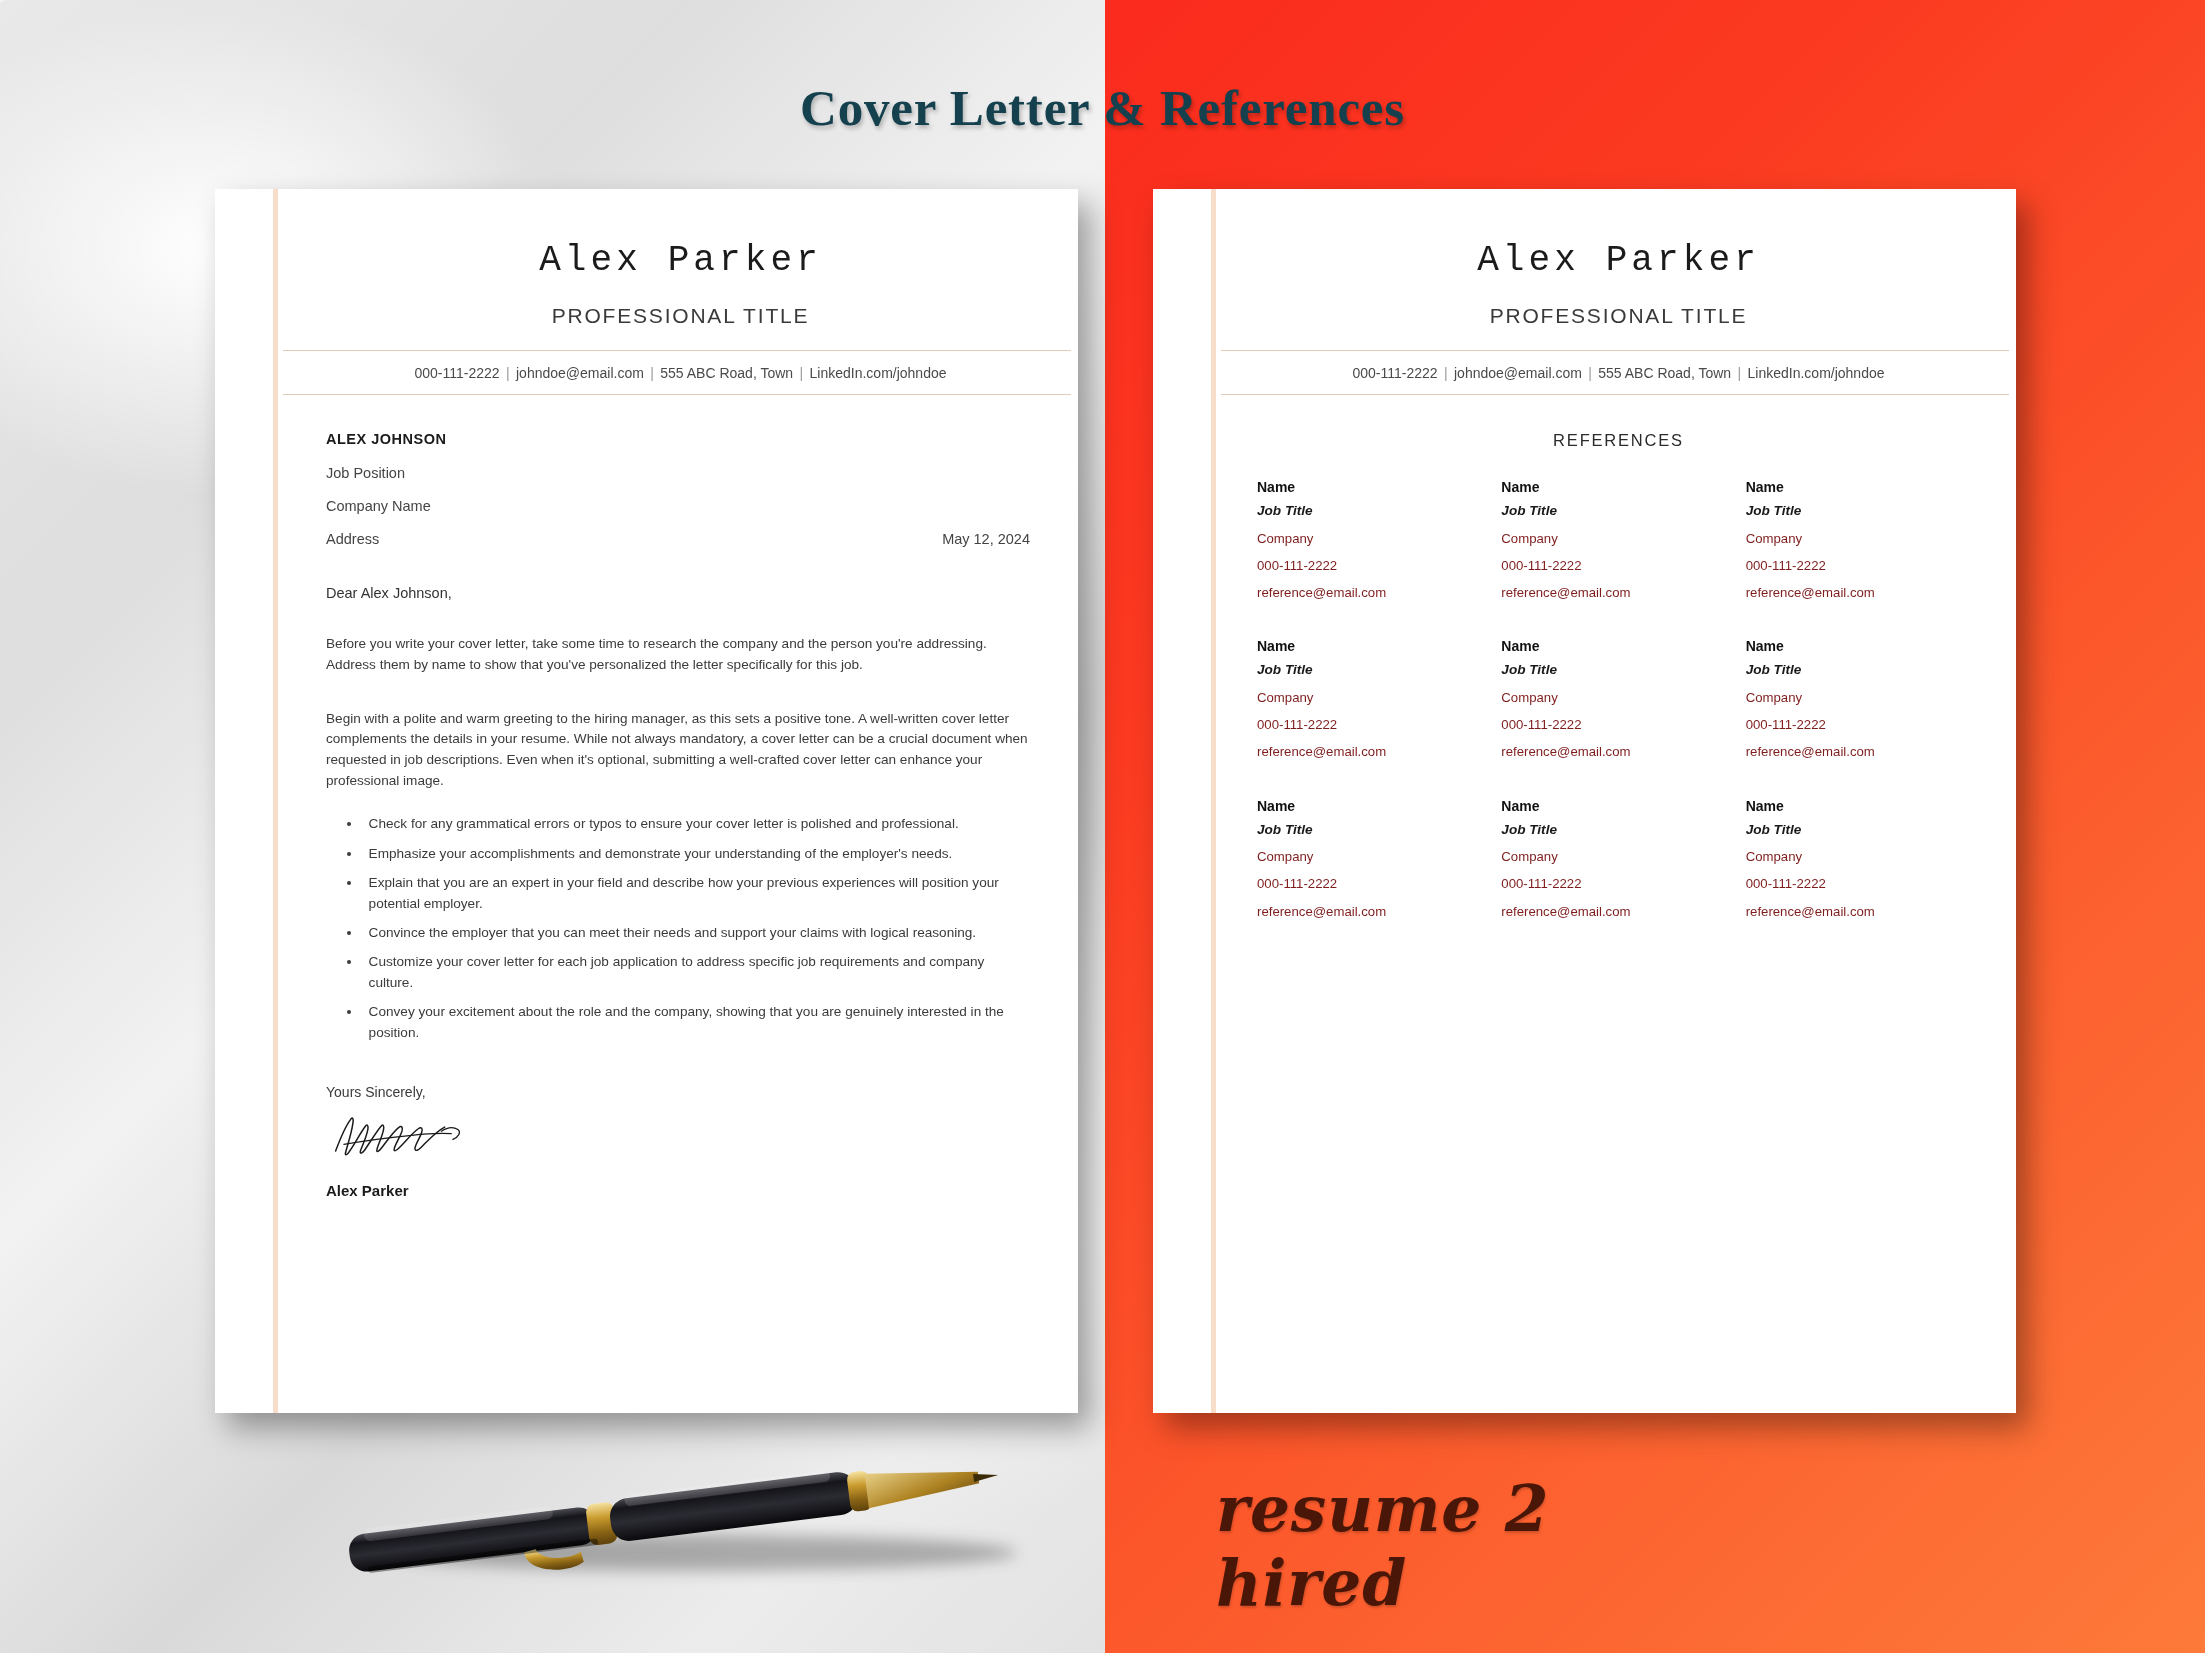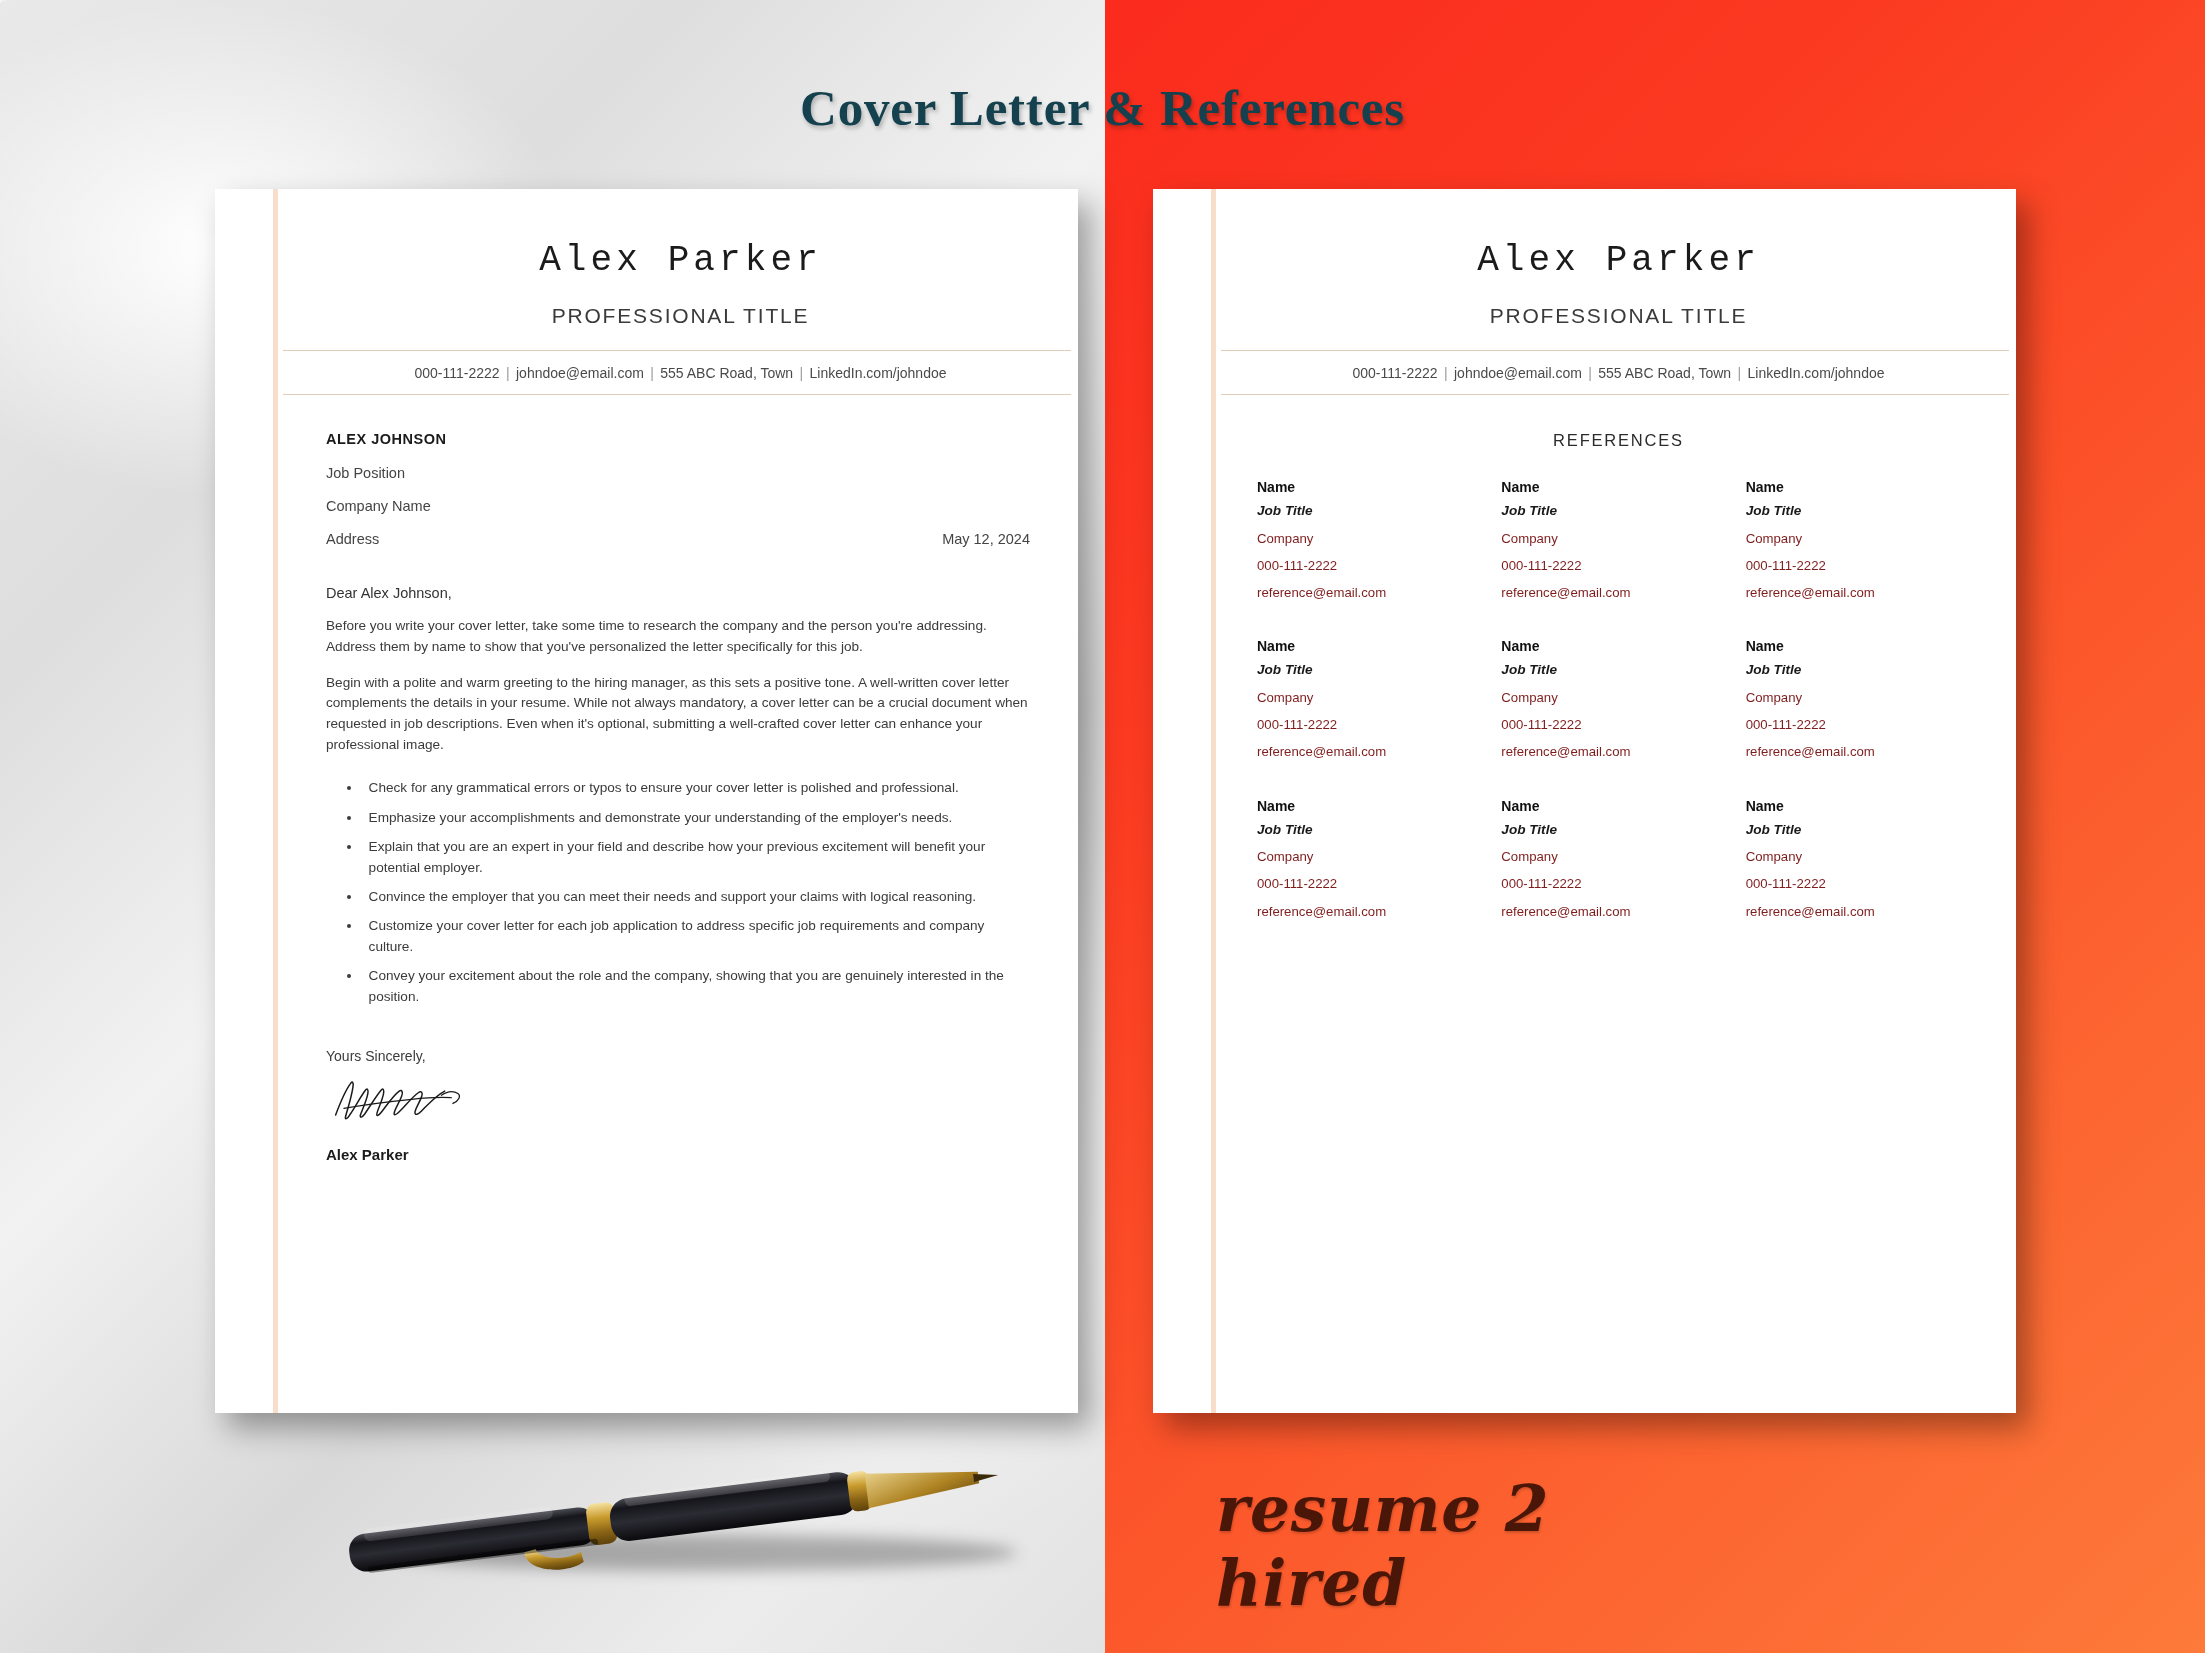--- a/index.html
+++ b/index.html
@@ -113,21 +113,21 @@
     font-size: 14.5px; font-weight: bold; color: #1b1b1b;
     letter-spacing: 0.5px;
   }
   .cl-line { font-size: 14.5px; color: #444; margin-top: 17.4px; }
   .cl-addr-row { display: flex; justify-content: space-between; align-items: baseline; margin-top: 17.4px; }
   .cl-addr-row .cl-line { margin-top: 0; }
   .cl-date { font-size: 14.5px; color: #444; }
   .cl-salutation { font-size: 14.5px; color: #333; margin-top: 38px; }
   .cl-para {
     font-size: 13.6px; line-height: 1.52; color: #3b3b3b;
-    margin-top: 15px; text-align: left;
+    margin-top: 33px; text-align: left;
   }
   .cl-list { margin-top: 23px; padding-left: 36px; }
   .cl-list li {
     font-size: 13.6px; line-height: 1.5; color: #3b3b3b;
     margin-bottom: 9px; padding-left: 6.6px;
   }
   .cl-closing { font-size: 14px; color: #3b3b3b; margin-top: 41px; }
   .signature {
     margin-top: 8.3px; margin-left: 3.3px;
     width: 157px; height: 58px;
@@ -207,21 +207,21 @@
           <div class="cl-date">May 12, 2024</div>
         </div>
 
         <div class="cl-salutation">Dear Alex Johnson,</div>
         <div class="cl-para">Before you write your cover letter, take some time to research the company and the person you're addressing. Address them by name to show that you've personalized the letter specifically for this job.</div>
         <div class="cl-para">Begin with a polite and warm greeting to the hiring manager, as this sets a positive tone. A well-written cover letter complements the details in your resume. While not always mandatory, a cover letter can be a crucial document when requested in job descriptions. Even when it's optional, submitting a well-crafted cover letter can enhance your professional image.</div>
 
         <ul class="cl-list">
           <li>Check for any grammatical errors or typos to ensure your cover letter is polished and professional.</li>
           <li>Emphasize your accomplishments and demonstrate your understanding of the employer's needs.</li>
-          <li>Explain that you are an expert in your field and describe how your previous excitement will benefit your potential employer.</li>
+          <li>Explain that you are an expert in your field and describe how your previous experiences will position your potential employer.</li>
           <li>Convince the employer that you can meet their needs and support your claims with logical reasoning.</li>
           <li>Customize your cover letter for each job application to address specific job requirements and company culture.</li>
           <li>Convey your excitement about the role and the company, showing that you are genuinely interested in the position.</li>
         </ul>
 
         <div class="cl-closing">Yours Sincerely,</div>
 
         <svg class="signature" viewBox="0 0 190 70">
           <path d="M8 52 C14 36, 20 22, 26 14 C28 10, 30 12, 29 18 C27 32, 22 46, 20 54 C19 58, 22 57, 25 52 C32 42, 38 30, 44 22 C46 19, 48 21, 47 26 C45 36, 40 46, 38 52 C37 56, 40 55, 43 51 C50 41, 57 29, 63 22 C65 19, 67 21, 66 26 C64 36, 59 45, 58 50 C57 54, 60 53, 63 49 C70 40, 78 28, 85 23 C88 21, 90 24, 88 29 C85 37, 80 44, 79 49 C78 53, 81 52, 85 48 C93 40, 101 30, 108 25 C112 22, 114 25, 112 30 C109 38, 104 45, 104 49 C104 53, 108 51, 112 47 C120 39, 130 28, 140 23" fill="none" stroke="#1a1a1a" stroke-width="1.8" stroke-linecap="round"></path>
           <path d="M18 44 C40 40, 70 36, 100 33 C118 31, 134 30, 148 31" fill="none" stroke="#1a1a1a" stroke-width="1.4" stroke-linecap="round"></path>

